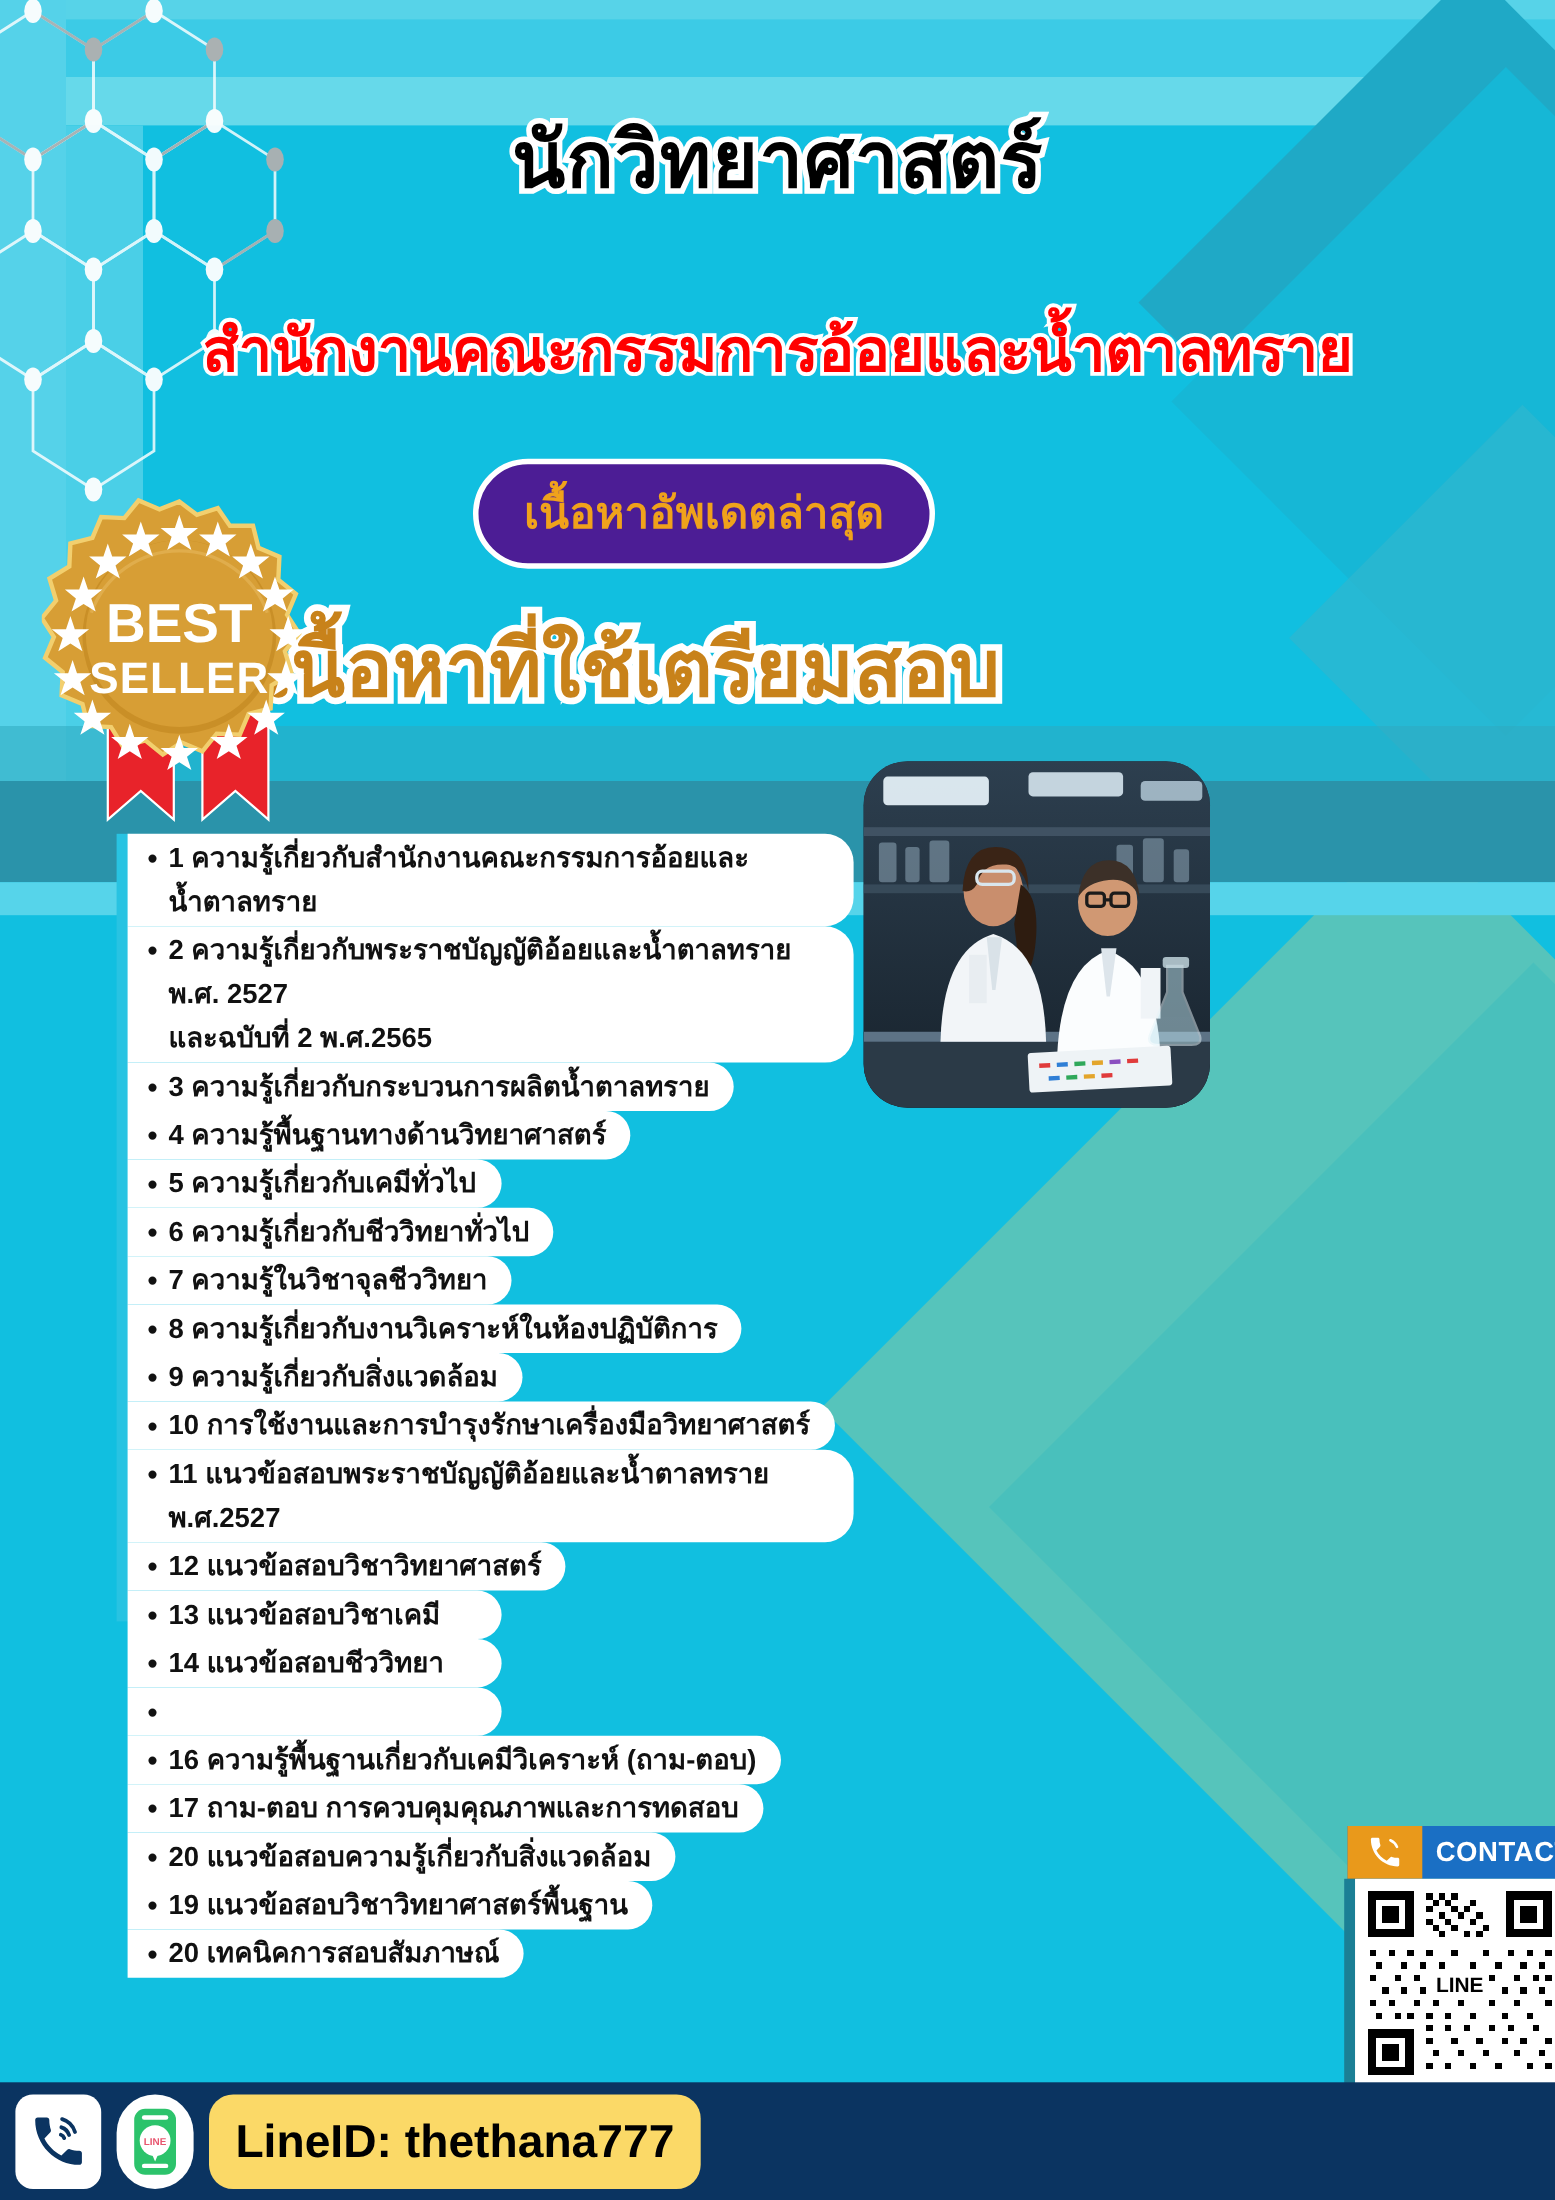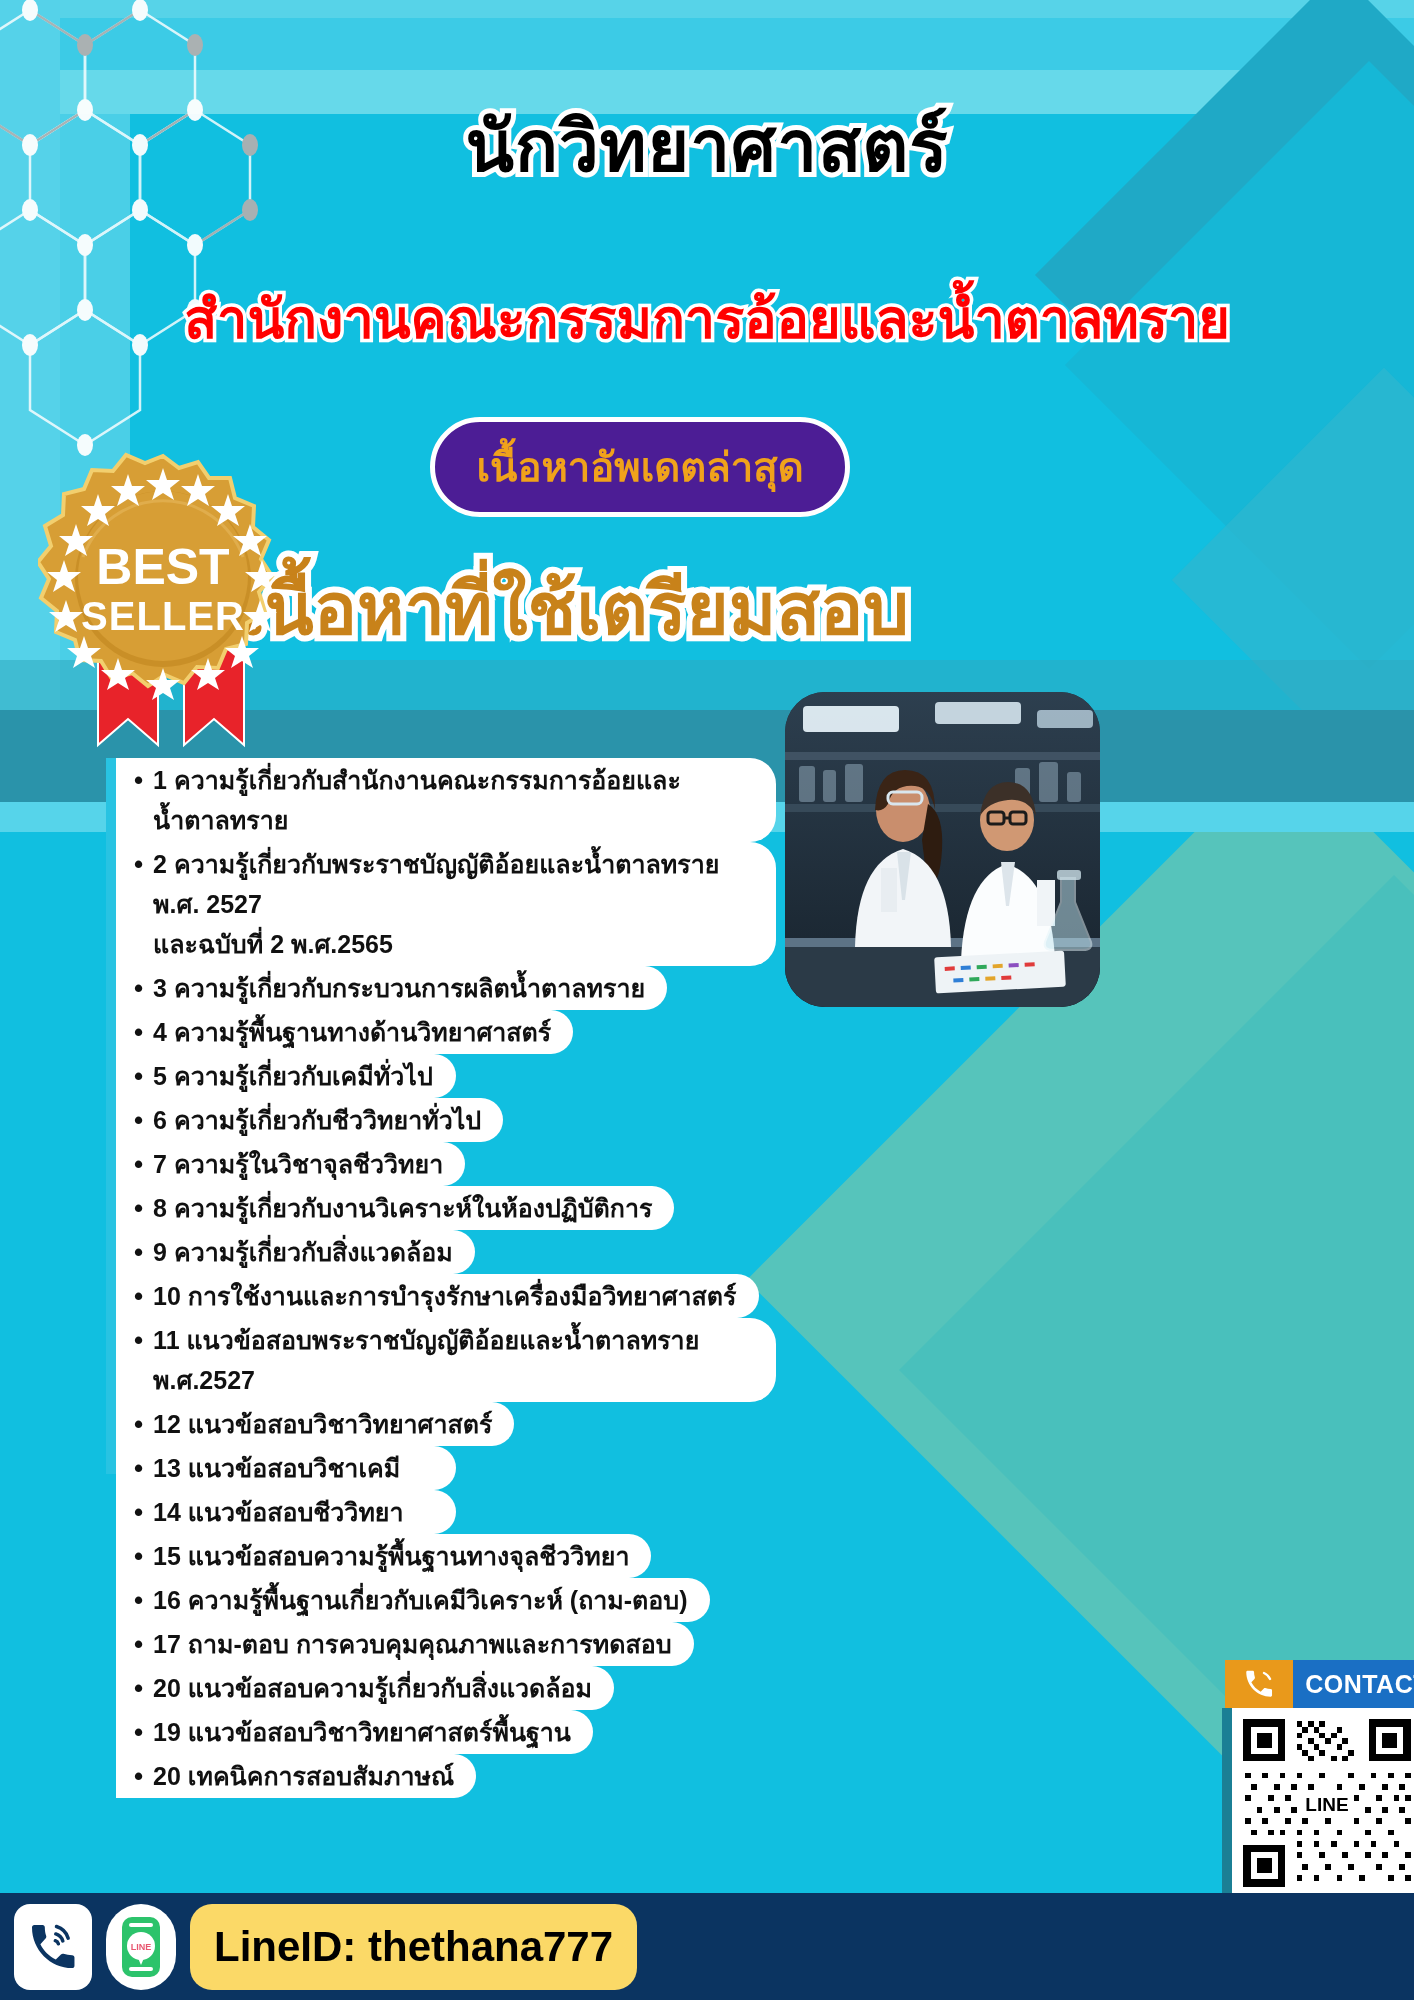--- a/index.html
+++ b/index.html
@@ -378,21 +378,20 @@
     <div class="list-row">
         <span class="bullet">•</span>
         <span class="txt">13 แนวข้อสอบวิชาเคมี</span>
       </div>
     <div class="list-row">
         <span class="bullet">•</span>
         <span class="txt">14 แนวข้อสอบชีววิทยา</span>
       </div>
     <div class="list-row">
         <span class="bullet">•</span>
-        <span class="txt">15 แนวข้อสอบความรู้พื้นฐานทางจุลชีววิทยา</span>
       </div>
     <div class="list-row">
         <span class="bullet">•</span>
         <span class="txt">16 ความรู้พื้นฐานเกี่ยวกับเคมีวิเคราะห์ (ถาม-ตอบ)</span>
       </div>
     <div class="list-row">
         <span class="bullet">•</span>
         <span class="txt">17 ถาม-ตอบ การควบคุมคุณภาพและการทดสอบ</span>
       </div>
     <div class="list-row">

